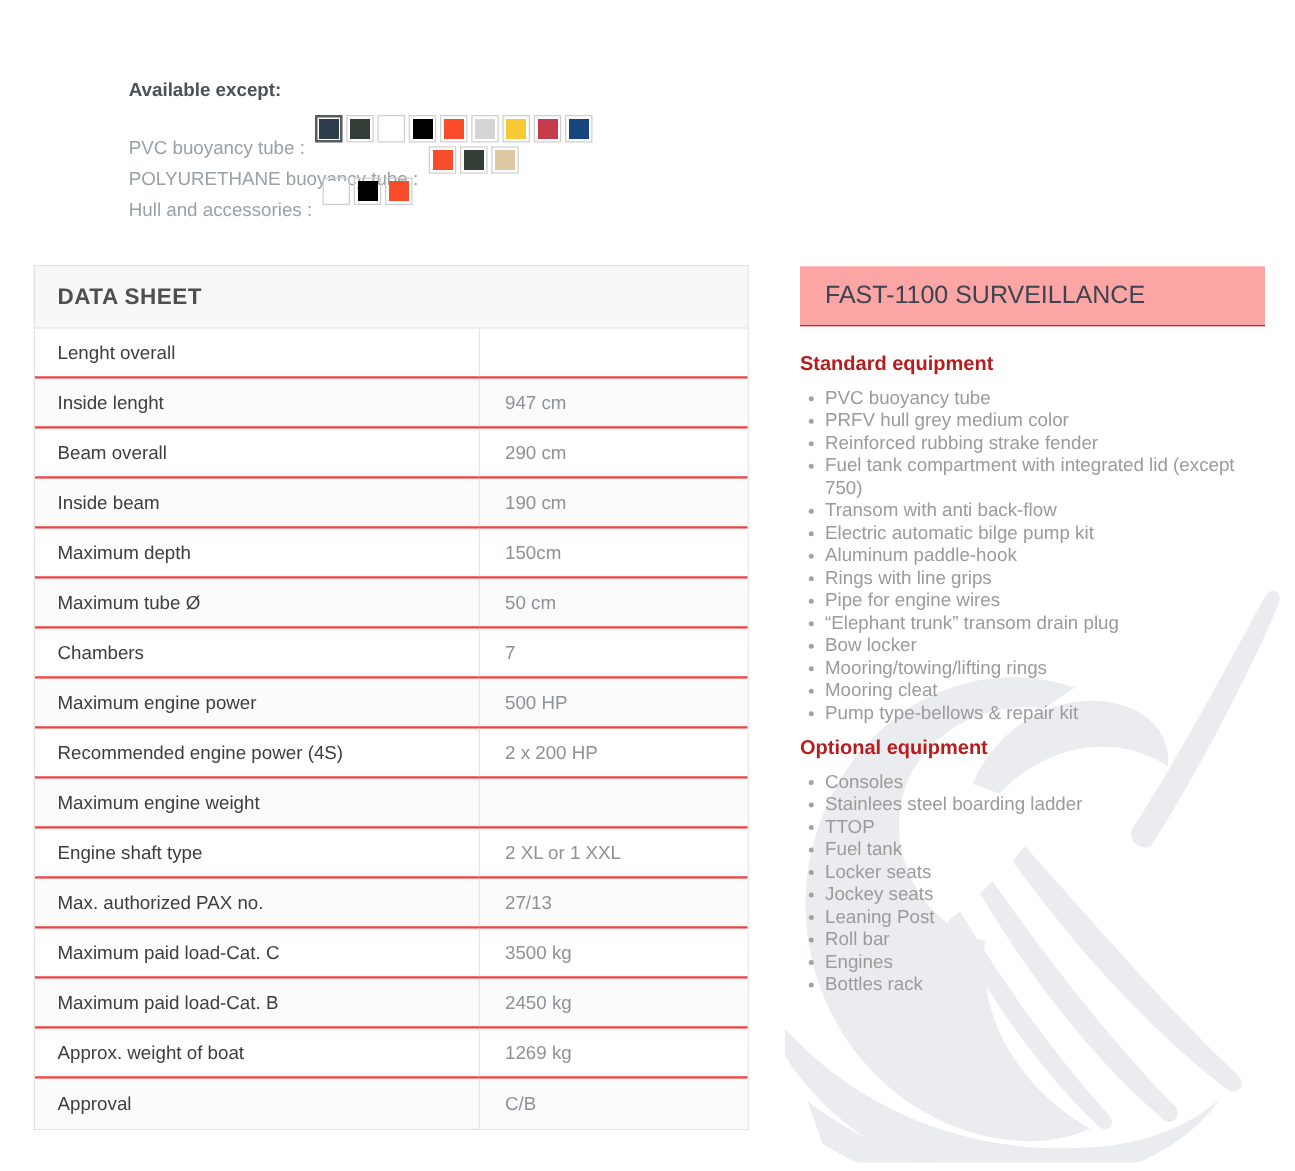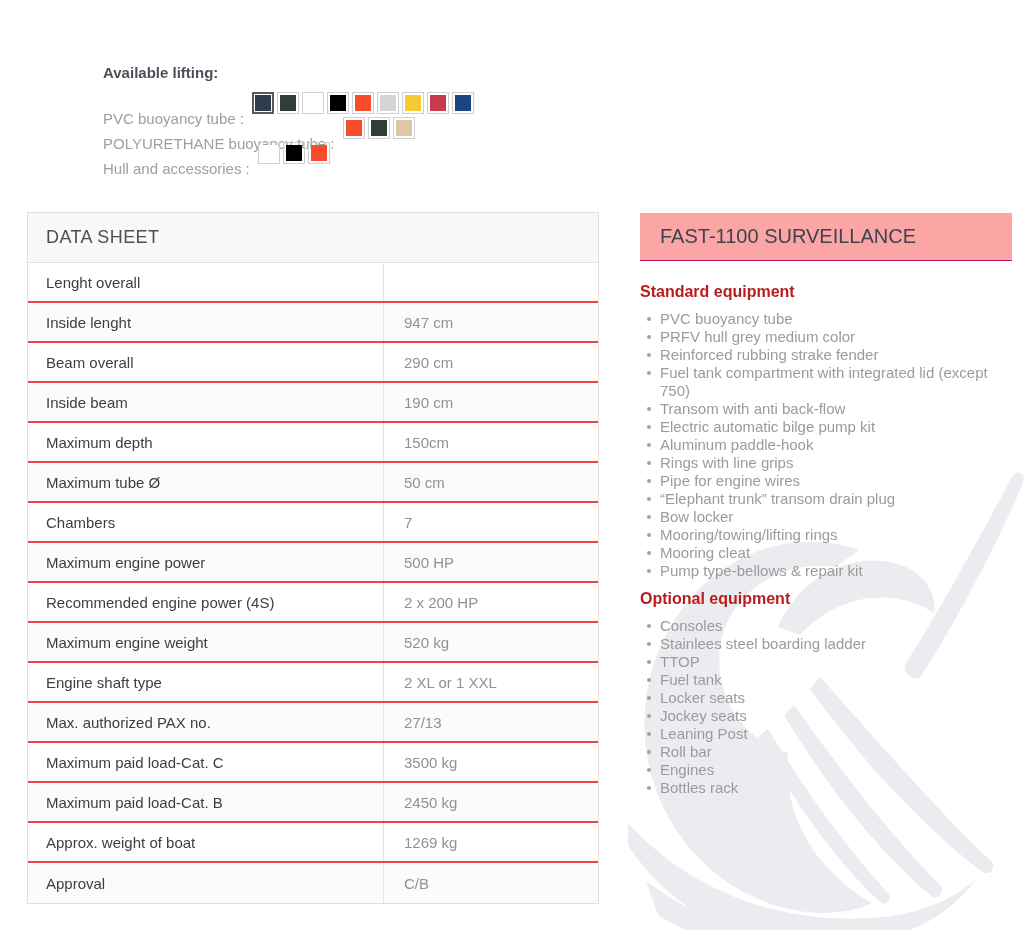--- a/index.html
+++ b/index.html
@@ -40,21 +40,21 @@
     width: 572px;
     border: 1px solid #e0e0e0;
     background: #fff;
     z-index: 1;
   }
   .ds-header {
     height: 50px; background: #f8f8f8;
     border-bottom: 1px solid #e2e2e2;
     display: flex; align-items: center;
     padding-left: 18px;
-    font-size: 18px; color: #4d4f52; letter-spacing: 0.4px;
+    font-size: 18px; color: #4d4f52; letter-spacing: 0.4px; font-weight: bold;
   }
   .ds-row { display: flex; height: 40px; border-bottom: 2px solid #ef4444; background: #fff; }
   .ds-row:nth-child(even) { background: #fbfbfb; }
   .ds-row:last-child { border-bottom: none; }
   .ds-label {
     flex: 0 0 356px;
     display: flex; align-items: center;
     padding-left: 18px;
     font-size: 15px; color: #3c3e40;
     border-right: 1px solid #e4e4e4;
@@ -102,21 +102,21 @@
     <path d="M210 262 C 262 320 322 390 380 445 C 388 452 380 463 371 456 C 306 406 248 340 200 274 Z"></path>
     <path d="M184 290 C 228 352 280 420 330 470 C 336 477 328 487 320 480 C 266 434 216 370 174 300 Z"></path>
     <path d="M158 314 C 194 374 236 432 278 478 C 283 484 276 493 269 486 C 226 446 186 390 148 322 Z"></path>
     <path d="M18 408 C 80 476 172 512 272 502 C 312 498 344 484 366 464 C 336 508 274 534 202 532 C 126 530 58 492 18 430 Z"></path>
     <path d="M36 466 C 100 516 188 534 268 522 C 198 548 110 540 48 500 Z"></path>
   </g>
   <ellipse cx="246" cy="208" rx="27" ry="8" fill="#ffffff" transform="rotate(-33 246 208)"></ellipse>
 </svg>
 
 <section class="colors-section">
-  <div class="colors-title">Available lifting:</div>
+  <div class="colors-title">Available except:</div>
 
   <div class="color-row">
     <span class="color-row-label">PVC buoyancy tube :</span>
     <span class="swatches">
       <span class="swatch selected" title="dark-navy" style="background: rgb(46, 60, 78);"></span>
       <span class="swatch" title="dark-green-grey" style="background: rgb(51, 61, 56);"></span>
       <span class="swatch" title="white" style="background: rgb(255, 255, 255);"></span>
       <span class="swatch" title="black" style="background: rgb(0, 0, 0);"></span>
       <span class="swatch" title="orange-red" style="background: rgb(248, 76, 42);"></span>
       <span class="swatch" title="light-grey" style="background: rgb(213, 213, 213);"></span>
@@ -178,21 +178,20 @@
     <div class="ds-row">
         <div class="ds-label">Maximum engine power</div>
         <div class="ds-value">500 HP</div>
       </div>
     <div class="ds-row">
         <div class="ds-label">Recommended engine power (4S)</div>
         <div class="ds-value">2 x 200 HP</div>
       </div>
     <div class="ds-row">
         <div class="ds-label">Maximum engine weight</div>
-        <div class="ds-value">520 kg</div>
       </div>
     <div class="ds-row">
         <div class="ds-label">Engine shaft type</div>
         <div class="ds-value">2 XL or 1 XXL</div>
       </div>
     <div class="ds-row">
         <div class="ds-label">Max. authorized PAX no.</div>
         <div class="ds-value">27/13</div>
       </div>
     <div class="ds-row">

